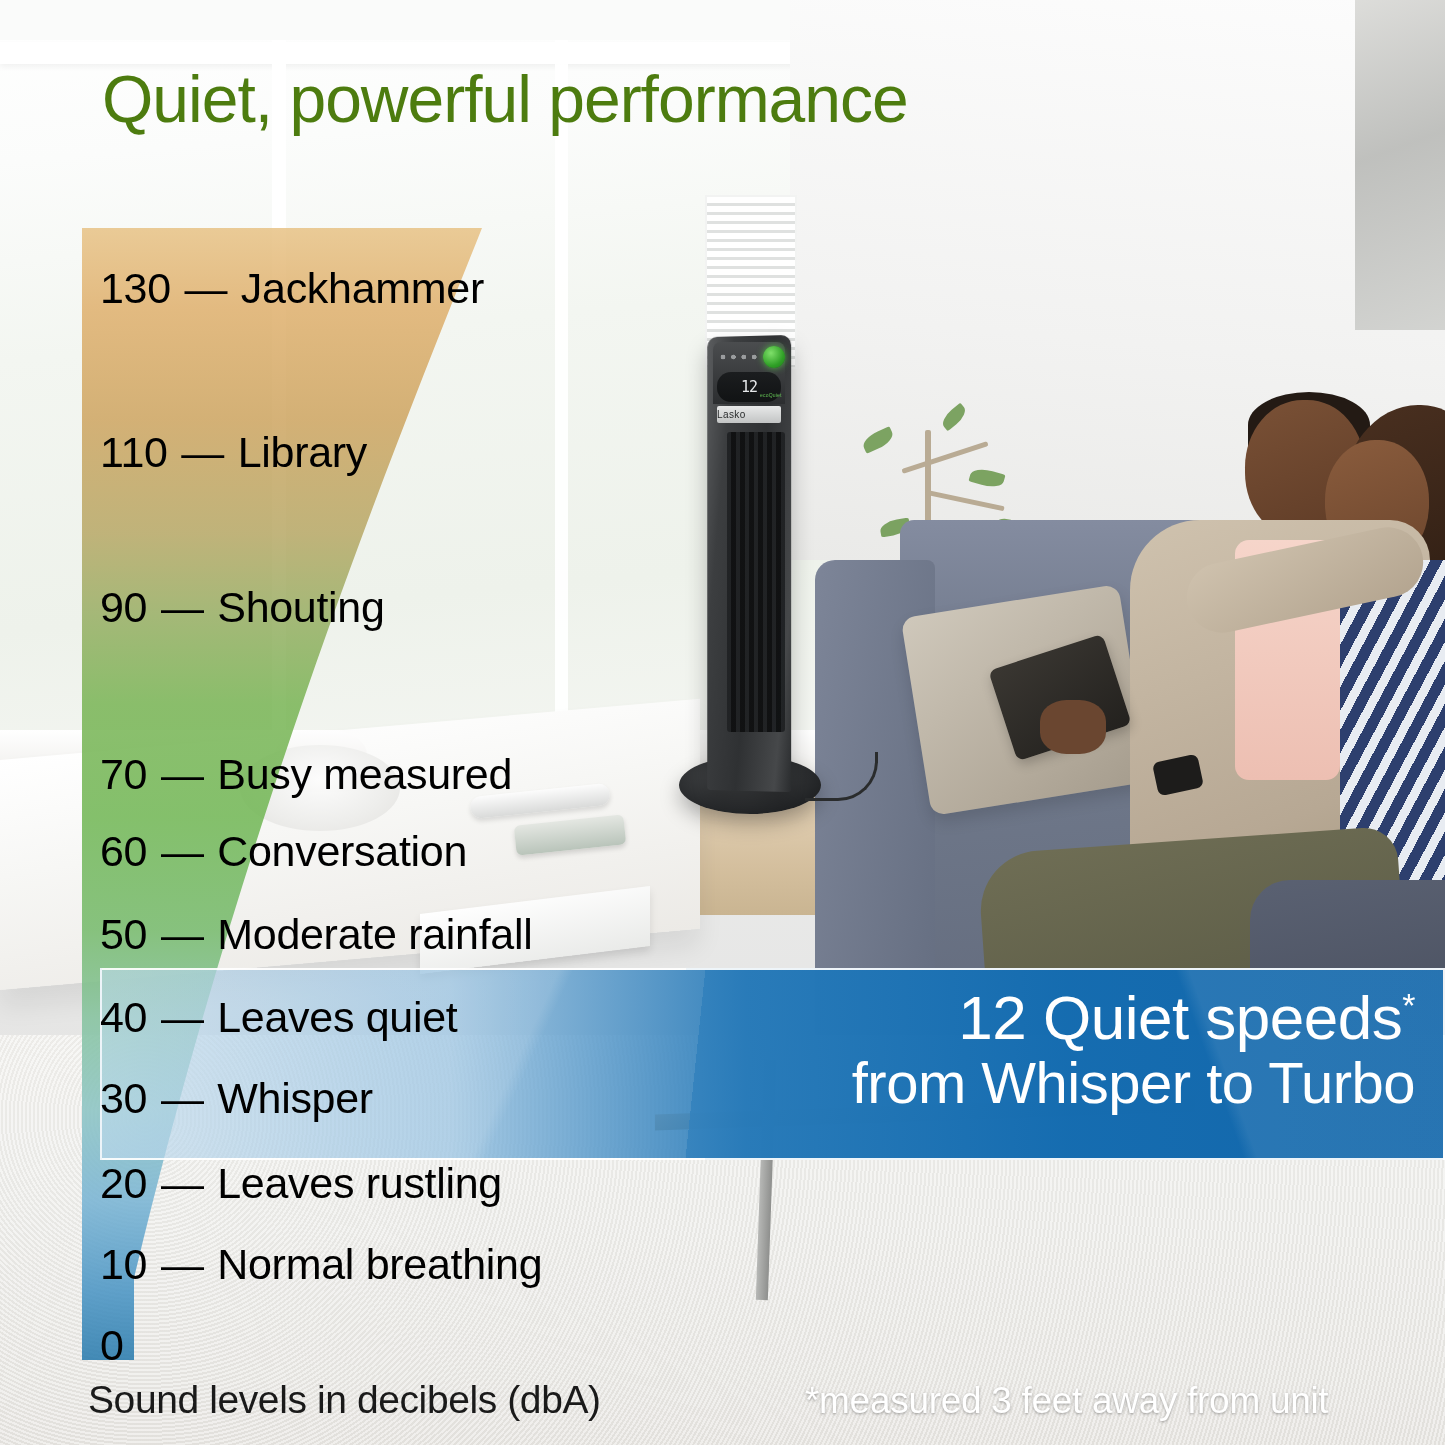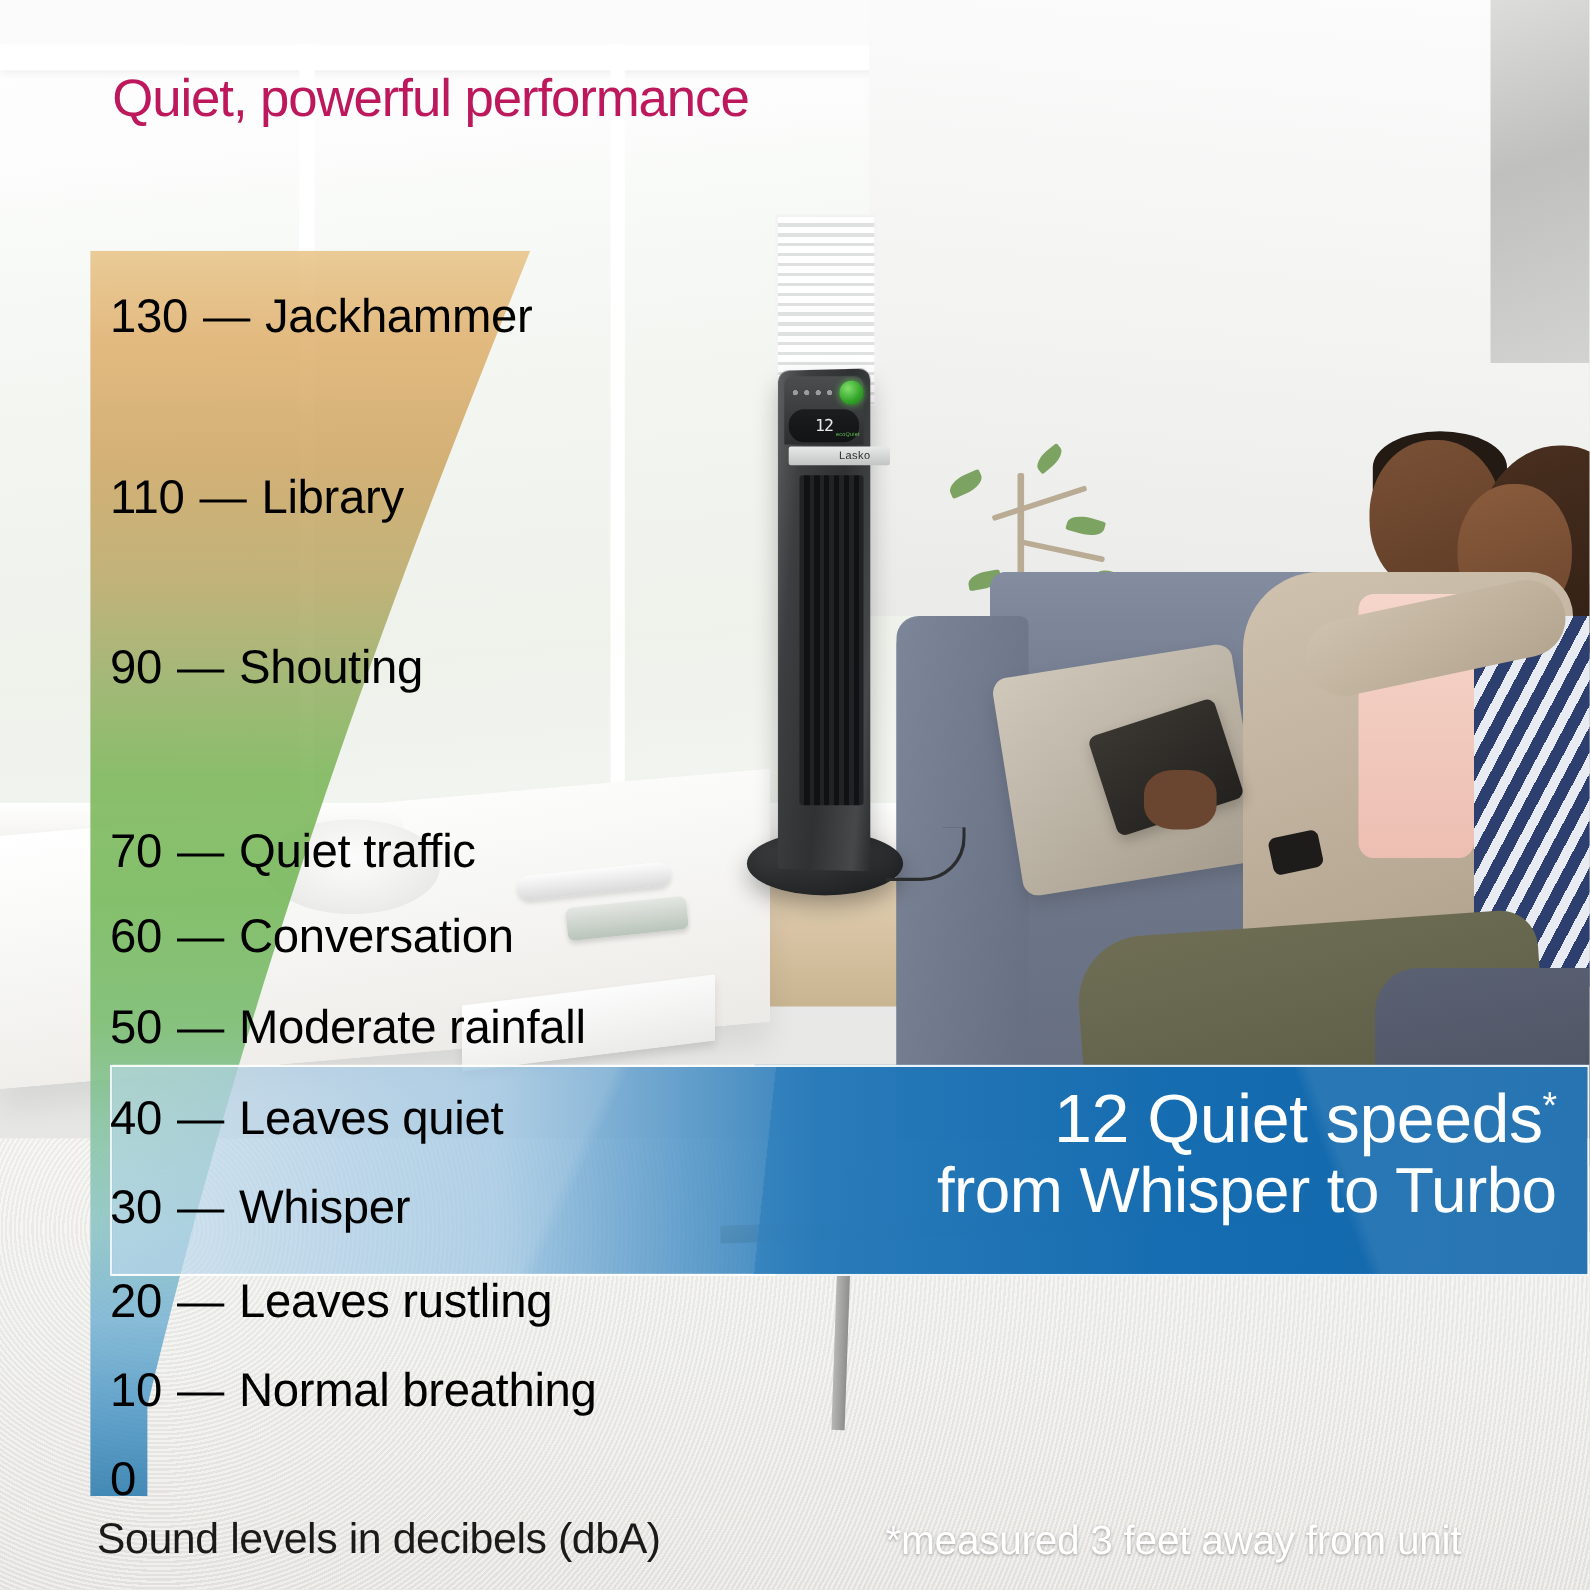--- a/index.html
+++ b/index.html
@@ -242,21 +242,21 @@
   .fan-digits{
     color:#e6e8ea;font-family:"DejaVu Sans Mono","Liberation Mono",monospace;
     font-size:15px;letter-spacing:-1px;
   }
   .fan-eco{
     position:absolute;left:95px;top:56px;font-size:5px;color:#63c054;letter-spacing:.2px;
   }
   .fan-brand{
     position:absolute;left:52px;top:70px;width:64px;height:17px;
     background:linear-gradient(180deg,#e8e9e9,#c2c4c4);border-radius:2px;
-    display:flex;align-items:center;justify-content:center;padding-left:28px;
+    display:flex;align-items:center;justify-content:flex-start;
   }
   .fan-brand span{font-size:10px;color:#2a2c2d;letter-spacing:.4px;font-weight:500;}
   .fan-grill{
     position:absolute;left:62px;top:96px;width:58px;height:300px;
     background:repeating-linear-gradient(90deg,#202224 0 4px,#0f1011 4px 9px);
     border-radius:3px;opacity:.96;
   }
   .fan-base{
     position:absolute;left:14px;top:420px;width:142px;height:58px;border-radius:50%;
     background:radial-gradient(ellipse at 42% 34%,#4b4d4f,#232527 70%,#141516);
@@ -319,21 +319,21 @@
   .hdr{position:absolute;left:68px;top:72px;display:flex;align-items:flex-end;}
   .logo{position:relative;display:flex;align-items:baseline;}
   .logo .eco{font-size:84px;font-weight:700;color:#3caf33;letter-spacing:-4px;line-height:1;}
   .logo .oc{
     position:relative;display:inline-block;width:64px;height:64px;border-radius:50%;
     background:#3caf33;margin:0 2px 0 -6px;top:5px;
   }
   .logo .oc svg{position:absolute;left:13px;top:10px;}
   .logo .quiet{font-size:84px;font-weight:700;color:#231f20;letter-spacing:-3px;line-height:1;margin-left:2px;}
   .logo .tm{font-size:26px;font-weight:700;color:#231f20;vertical-align:super;margin-left:1px;}
-  .tagline{font-size:48px;color:#be185d;letter-spacing:-1px;margin-left:34px;line-height:1;
+  .tagline{font-size:66px;color:#4d7c0f;letter-spacing:-1px;margin-left:34px;line-height:1;
            position:relative;top:-6px;}
 </style>
 </head>
 <body>
 
 <div id="stage">
 
   <div class="bg bg-base"></div>
   <div class="win-wall"></div>
   <div class="foliage"></div>
@@ -448,21 +448,21 @@
       <span class="lab">Library</span>
     </div>
     <div class="row r-font" style="top:586px">
       <span class="num">90</span>
       <span class="dash">—</span>
       <span class="lab">Shouting</span>
     </div>
     <div class="row r-font" style="top:753px">
       <span class="num">70</span>
       <span class="dash">—</span>
-      <span class="lab">Quiet traffic</span>
+      <span class="lab">Busy measured</span>
     </div>
     <div class="row r-font" style="top:830px">
       <span class="num">60</span>
       <span class="dash">—</span>
       <span class="lab">Conversation</span>
     </div>
     <div class="row r-font" style="top:913px">
       <span class="num">50</span>
       <span class="dash">—</span>
       <span class="lab">Moderate rainfall</span>

